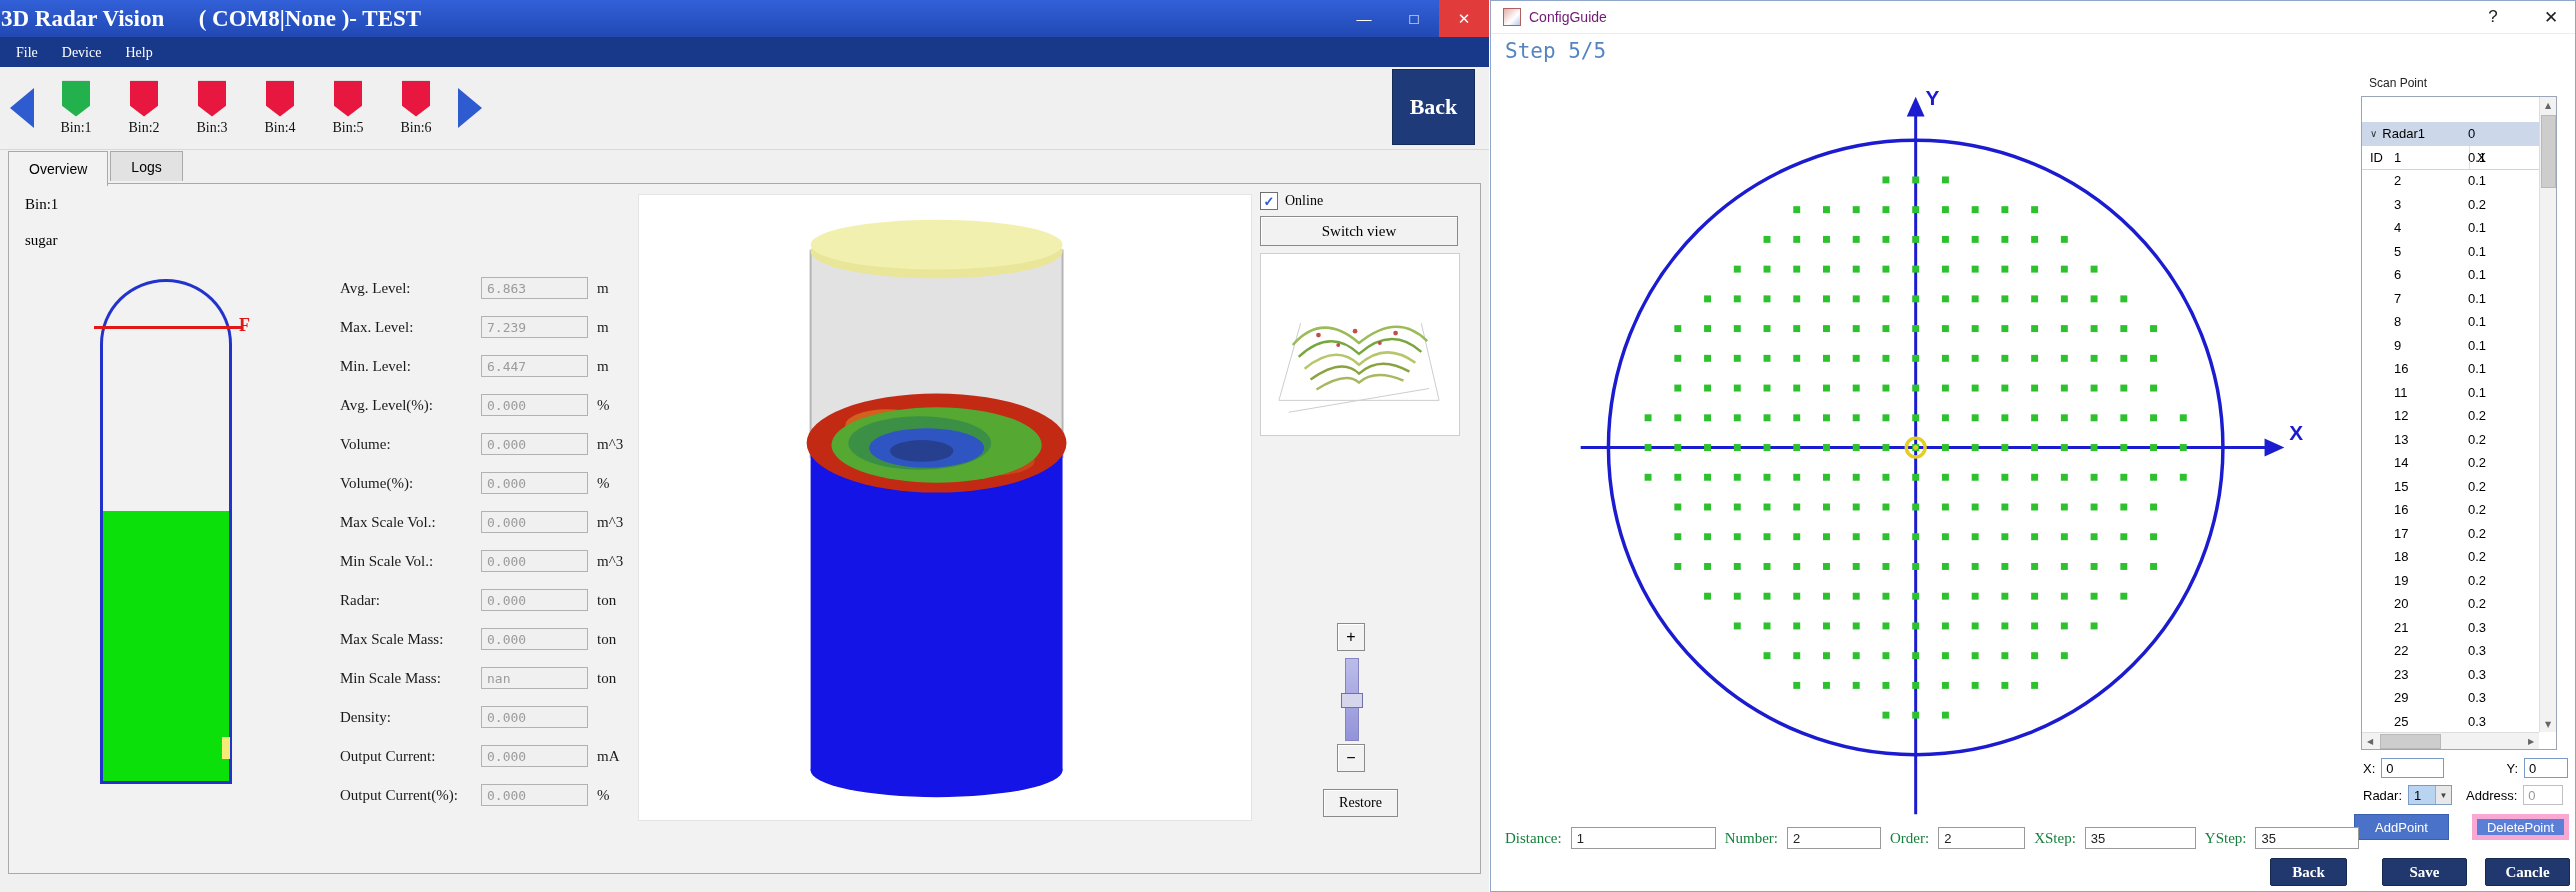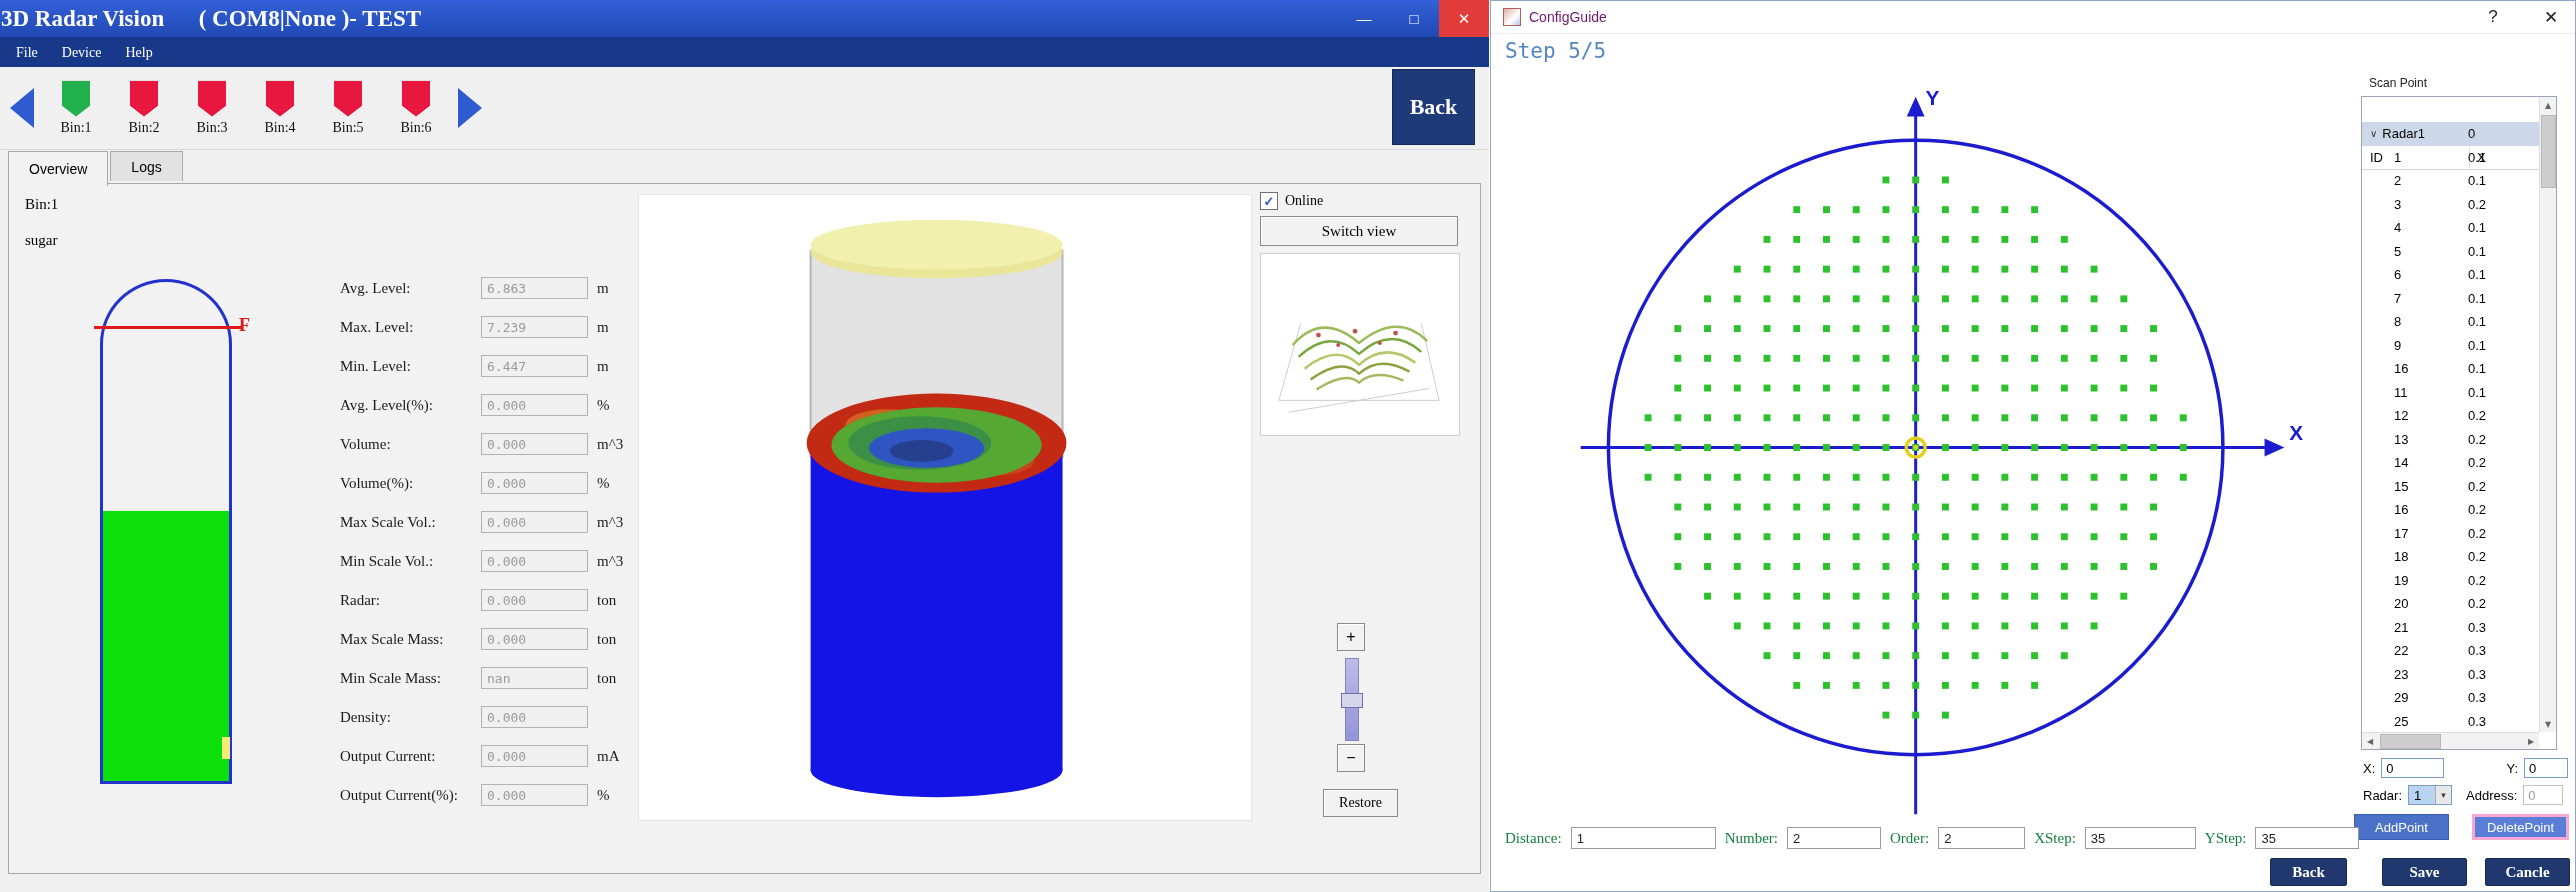--- a/index.html
+++ b/index.html
@@ -127,21 +127,21 @@
   .combo{width:44px;height:20px;border:1px solid #7a9ac8;display:flex;margin-left:6px;box-sizing:border-box;}
   .combo-value{flex:1;background:#b8d4f0;display:flex;align-items:center;padding-left:5px;}
   .combo-arrow{width:15px;display:flex;align-items:center;justify-content:center;font-size:8px;
                background:#e8e8e8;border-left:1px solid #aaa;color:#444;}
   .addr-label{margin-left:14px;}
   .addr-input{width:40px;height:20px;border:1px solid #c0c0c0;color:#999;margin-left:6px;
               font:13px "Liberation Sans",sans-serif;padding:0 4px;box-sizing:border-box;}
   .add-btn{position:absolute;left:863px;top:813px;width:95px;height:26px;background:#4a72c9;color:#fff;
            border:1px solid #3a5fae;font:13px "Liberation Sans",sans-serif;}
   .del-btn{position:absolute;left:981px;top:813px;width:97px;height:26px;background:#5b7fd6;color:#fff;
-           border:3px solid #f9a8d4;font:13px "Liberation Sans",sans-serif;}
+           border:5px solid #f9a8d4;font:13px "Liberation Sans",sans-serif;}
   
   .param-row{position:absolute;left:14px;top:826px;display:flex;align-items:center;gap:9px;}
   .param-label{font:15px "Liberation Serif",serif;color:#15803d;}
   .param-input{height:22px;border:1px solid #9a9a9a;font:13px "Liberation Sans",sans-serif;
                padding:0 5px;box-sizing:border-box;background:#fff;color:#222;}
   .foot-btn{position:absolute;top:857px;height:28px;background:#20386e;color:#fff;border:1px solid #16294f;
             font:bold 15px "Liberation Serif",serif;border-radius:2px;}
   .foot-back{left:779px;width:77px;}
   .foot-save{left:891px;width:85px;}
   .foot-cancel{left:994px;width:85px;}

